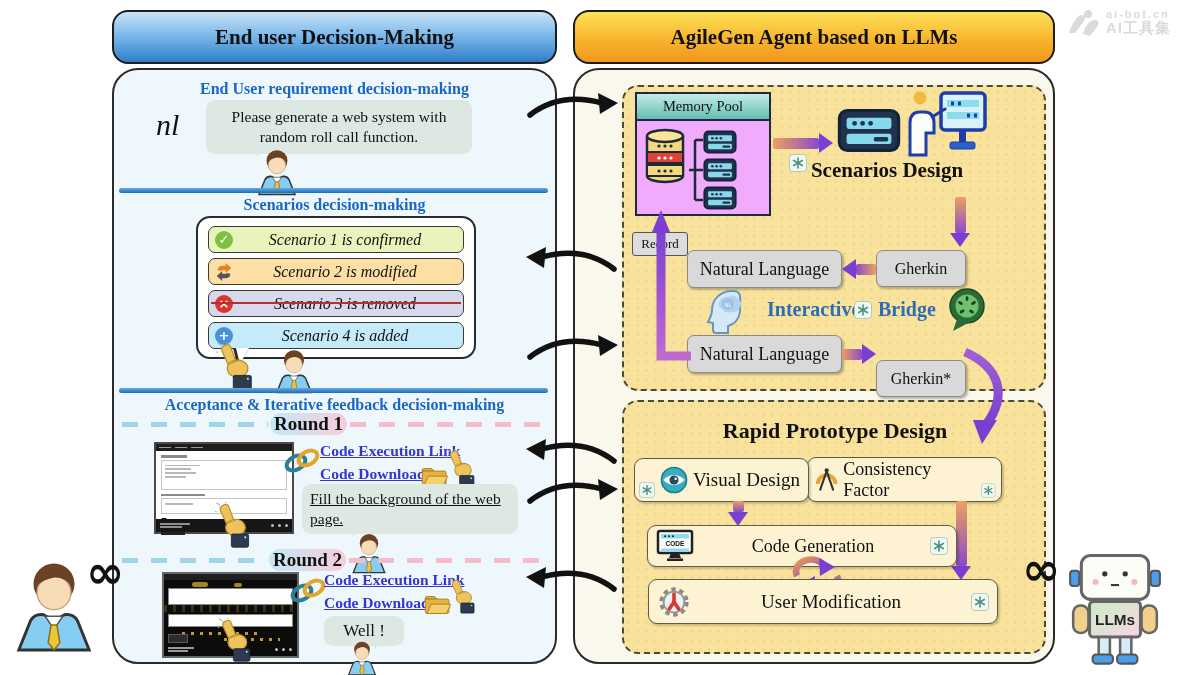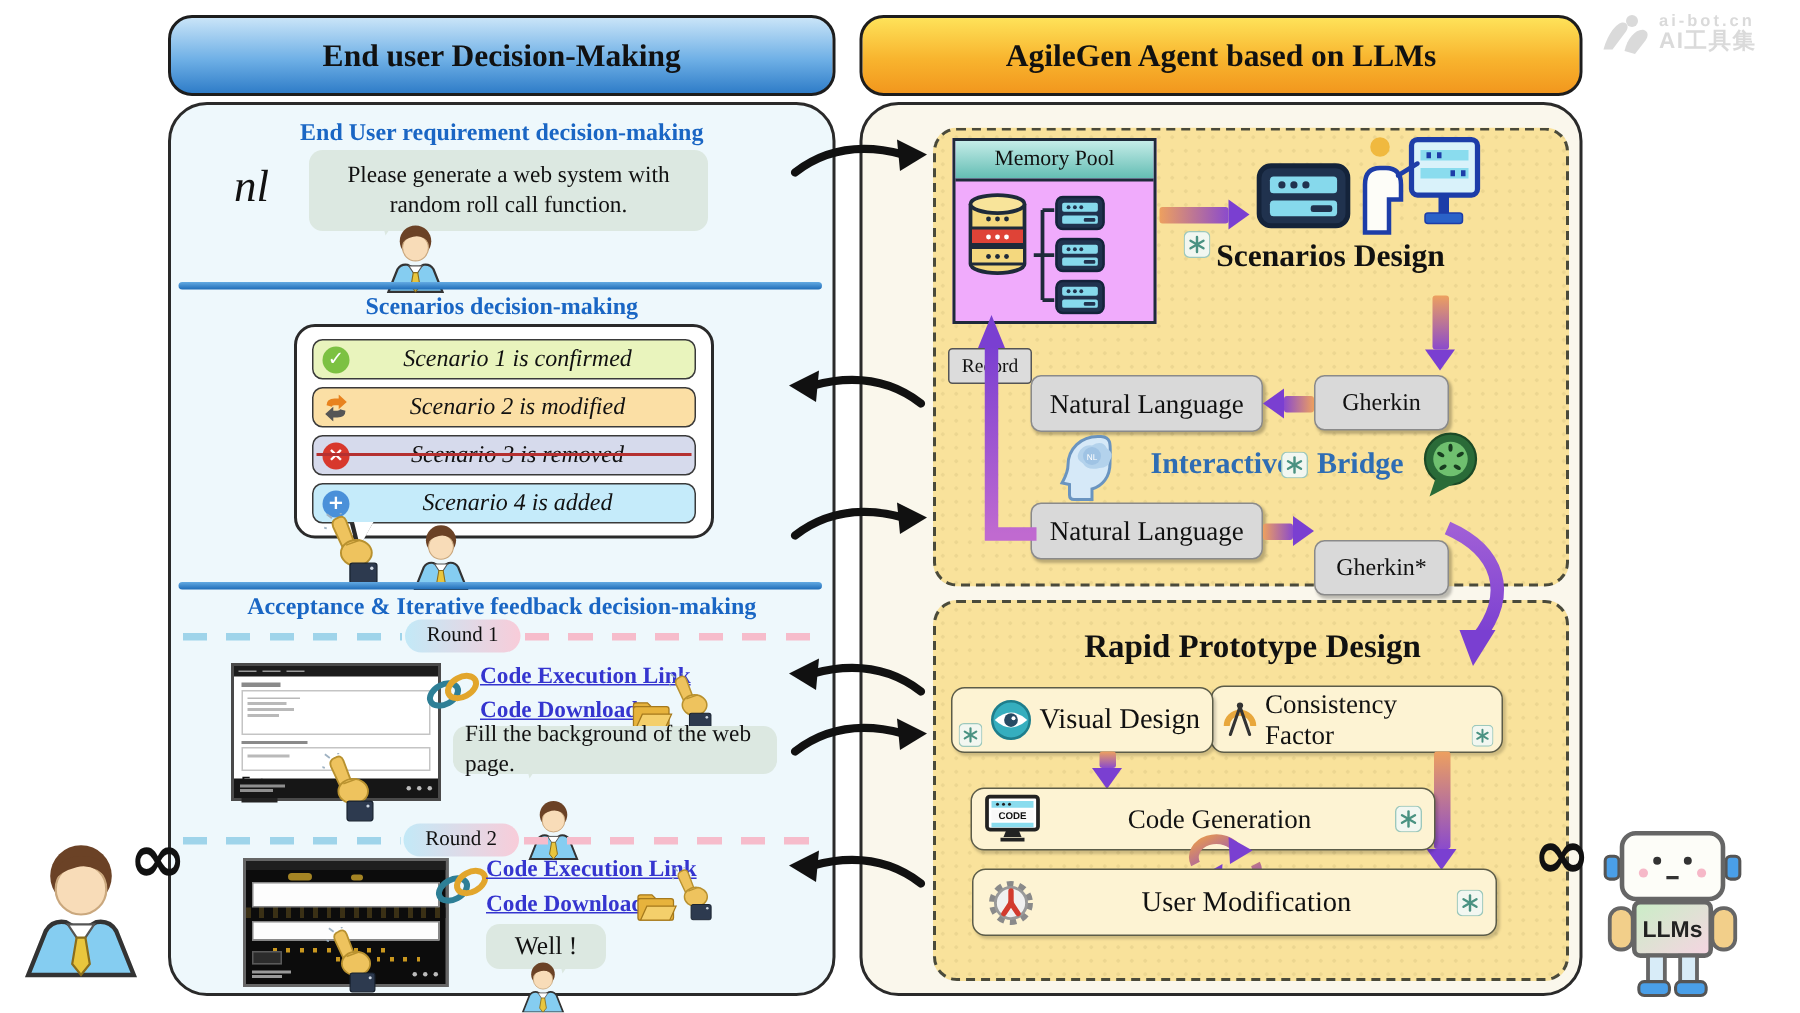--- a/index.html
+++ b/index.html
@@ -35,21 +35,21 @@
         display:flex;align-items:center;padding:0 6px;font-size:16px;}
   .srow .stext{flex:1;text-align:center;font-style:italic;}
   .sicon{width:18px;height:18px;border-radius:50%;color:#fff;font-size:13px;font-weight:bold;
          display:flex;align-items:center;justify-content:center;font-family:"DejaVu Sans",sans-serif;}
   .strikeline{position:absolute;left:2px;right:2px;top:11px;height:2.2px;background:#b53030;}
   
   .dash{position:absolute;height:5px;}
   .dash-b{background:repeating-linear-gradient(90deg,#9fd4ea 0 16px,transparent 16px 29px);}
   .dash-p{background:repeating-linear-gradient(90deg,#f6bccb 0 16px,transparent 16px 29px);}
   .badge{position:absolute;height:22px;border-radius:11px;background:linear-gradient(90deg,#c3e9f7,#f8ccd9);
-         display:flex;align-items:center;justify-content:center;font-weight:normal;font-size:14px;}
+         display:flex;align-items:center;justify-content:center;font-weight:bold;font-size:19px;}
   .link{position:absolute;font-size:15.5px;font-weight:bold;color:#3535cf;text-decoration:underline;cursor:pointer;}
   
   .mock{position:absolute;border:2px solid #4a4a4a;background:#fff;}
   .m1-top{height:7px;background:#1c1c1c;display:flex;align-items:center;gap:4px;padding:0 3px;}
   .m1-top i{display:block;width:12px;height:1.5px;background:#9a9a9a;}
   .m1-lbl{height:2.5px;background:#8a8a8a;margin:4px 5px 2px 5px;}
   .m1-box{border:1px solid #c4c4c4;margin:2px 5px;padding:2px 3px;}
   .m1-box i{display:block;height:1.8px;background:#b9b9b9;margin:2px 0;}
   .m1-eve{font-weight:bold;font-size:9px;margin:2px 5px 1px 5px;font-family:"Liberation Sans",sans-serif;}
   .m1-btn{width:24px;height:8px;background:#222;margin:1px 5px;}
@@ -285,21 +285,21 @@
         <use href="#sym-chain"></use>
       </svg>
     <div class="link" style="left:206px;top:372px;">Code Execution Link</div>
     <svg class="abs" style="left:332px;top:378px;" width="30" height="40" viewBox="0 0 44 56">
         <use href="#sym-hand"></use>
       </svg>
     <div class="link" style="left:206px;top:395px;">Code Download</div>
     <svg class="abs" style="left:306px;top:396px;" width="30" height="22" viewBox="0 0 34 26">
         <use href="#sym-folder"></use>
       </svg>
-    <div class="bubble" style="left:188px;top:414px;width:200px;height:32px;padding:0 8px;text-align:left;">
+    <div class="bubble" style="left:188px;top:414px;width:200px;height:50px;padding:0 8px;text-align:left;text-decoration:underline;">
       <span>Fill the background of the web page.</span>
     </div>
     <svg class="abs" style="left:234px;top:462px;" width="42" height="42" viewBox="0 0 60 64">
         <use href="#sym-avatar"></use>
       </svg>
 
     <div class="dash dash-b" style="left:8px;top:488px;width:145px;"></div>
     <div class="badge" style="left:155px;top:479px;width:77px;">Round 2</div>
     <div class="dash dash-p" style="left:235px;top:488px;width:199px;"></div>
 

